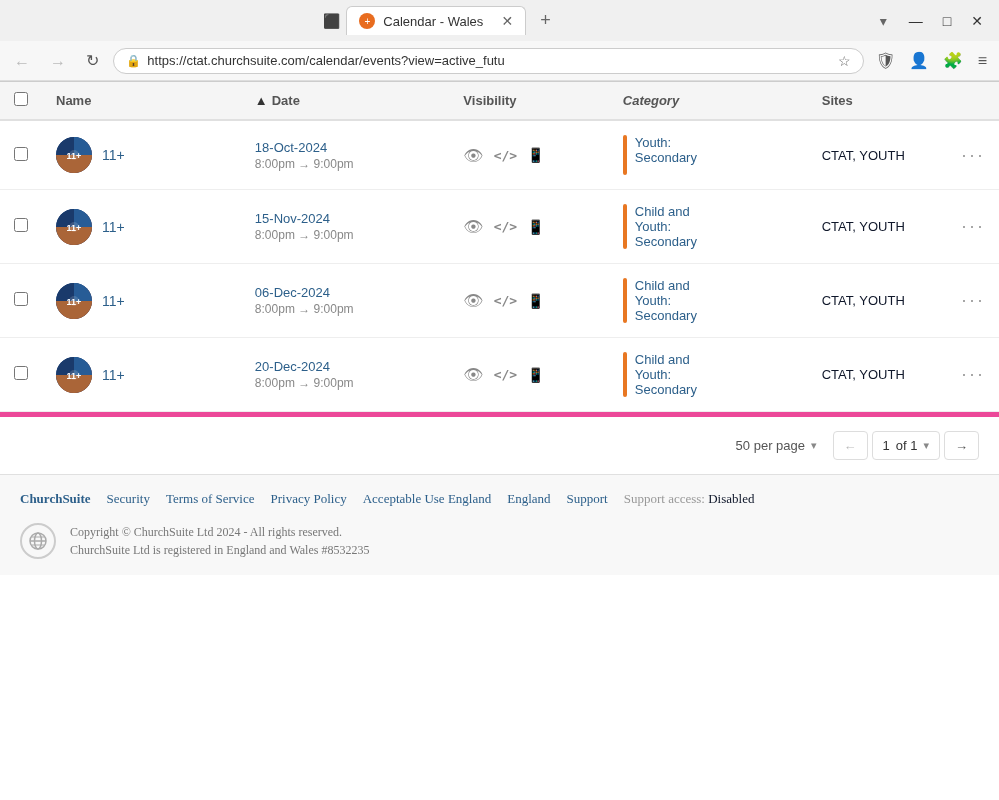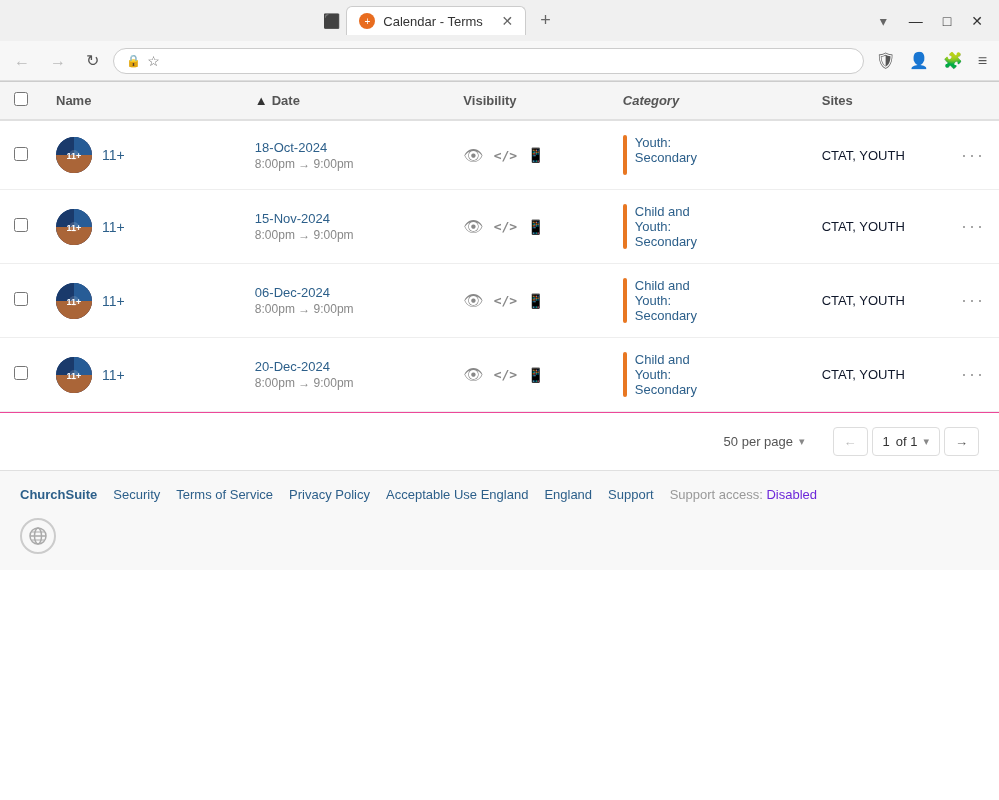--- a/index.html
+++ b/index.html
@@ -59,74 +59,77 @@
     .visibility-icons { display: flex; align-items: center; gap: 10px; color: #888; font-size: 16px; }
 
     .category-cell { display: flex; align-items: flex-start; gap: 8px; }
     .category-bar { width: 4px; background: #e87722; border-radius: 2px; align-self: stretch; min-height: 40px; flex-shrink: 0; }
     .category-text { font-size: 13px; color: #2c5f8a; }
 
     .sites-text { font-size: 13px; color: #0f172a; }
     .action-dots { color: #999; font-size: 18px; cursor: pointer; letter-spacing: 2px; }
 
     
-    .pagination-bar { display: flex; align-items: center; justify-content: flex-end; padding: 14px 20px; gap: 28px; border-top: 1px solid #ec4899; background: #fff; }
+    .pagination-bar { display: flex; align-items: center; justify-content: flex-end; padding: 14px 20px; gap: 16px; border-top: 5px solid #ec4899; background: #fff; }
     .per-page-select { display: flex; align-items: center; gap: 6px; font-size: 13px; color: #555; cursor: pointer; }
     .per-page-select .dropdown-arrow { font-size: 11px; color: #888; }
     .pagination-nav { display: flex; align-items: center; gap: 4px; }
     .page-nav-btn { background: #fff; border: 1px solid #ddd; border-radius: 4px; padding: 6px 10px; font-size: 13px; color: #555; cursor: pointer; }
     .page-nav-btn.disabled { color: #bbb; cursor: default; }
     .page-indicator { display: flex; align-items: center; gap: 6px; font-size: 13px; color: #333; border: 1px solid #ddd; border-radius: 4px; padding: 6px 10px; cursor: pointer; }
     .page-indicator .dropdown-arrow { font-size: 11px; color: #888; }
 
     
-    .page-footer { background: #f8f8f8; border-top: 1px solid #e0e0e0; padding: 16px 20px; }
+    .page-footer { background: #f8f8f8; border-top: 1px solid #e0e0e0; padding: 16px 20px; font-family: Liberation Serif, serif; }
     .footer-links { display: flex; align-items: center; flex-wrap: wrap; gap: 16px; margin-bottom: 16px; }
     .footer-link { font-size: 13px; color: #2c5f8a; text-decoration: none; cursor: pointer; }
     .footer-link.brand { font-weight: 600; }
     .footer-link.disabled-link { color: #999; }
-    .footer-link.disabled-link span.status { color: #6d28d9; }
+    .footer-link.disabled-link span.status { color: #0f172a; }
     .footer-bottom { display: flex; align-items: center; gap: 14px; }
     .footer-globe { width: 36px; height: 36px; border: 2px solid #ccc; border-radius: 50%; display: flex; align-items: center; justify-content: center; flex-shrink: 0; }
     .footer-copyright { font-size: 12px; color: #777; line-height: 1.5; }
 
     
     .page-content::-webkit-scrollbar { width: 8px; }
     .page-content::-webkit-scrollbar-track { background: #f1f1f1; }
     .page-content::-webkit-scrollbar-thumb { background: #ccc; border-radius: 4px; }
 
     input[type="checkbox"] { width: 14px; height: 14px; cursor: pointer; }
   </style>
 </head>
 <body>
 
 <div class="browser-chrome">
 
   <div class="browser-titlebar">
     <button class="browser-tab-overflow">⬛</button>
     <div class="browser-tab">
       <div class="browser-tab-icon">+</div>
-      <span>Calendar - Terms</span>
+      <span>Calendar - Wales</span>
       <span class="browser-tab-close">✕</span>
     </div>
     <button class="browser-new-tab">+</button>
     <button class="browser-tab-overflow" style="margin-left:auto;">▾</button>
     <div class="browser-win-controls">
       <button class="browser-win-btn">—</button>
       <button class="browser-win-btn">□</button>
       <button class="browser-win-btn">✕</button>
     </div>
   </div>
 
   <div class="browser-toolbar">
     <button class="browser-nav-btn disabled">←</button>
     <button class="browser-nav-btn disabled">→</button>
     <button class="browser-nav-btn">↻</button>
     <div class="browser-address-bar">
       <span class="lock-icon">🔒</span>
+      <span class="browser-address-text">
+        <span>https://ctat.</span><span class="domain">churchsuite.com</span><span>/calendar/events?view=active_futu</span>
+      </span>
       <button class="browser-star-btn">☆</button>
     </div>
     <div class="browser-toolbar-right">
       <button class="browser-toolbar-icon">🛡</button>
       <button class="browser-toolbar-icon">👤</button>
       <button class="browser-toolbar-icon">🧩</button>
       <button class="browser-toolbar-icon">≡</button>
     </div>
   </div>
 </div>
@@ -378,16 +381,18 @@
       <div class="footer-globe">
         <svg width="20" height="20" viewBox="0 0 20 20" fill="none" xmlns="http://www.w3.org/2000/svg">
           <circle cx="10" cy="10" r="8" stroke="#aaa" stroke-width="1.5" fill="none"></circle>
           <ellipse cx="10" cy="10" rx="3.5" ry="8" stroke="#aaa" stroke-width="1.5" fill="none"></ellipse>
           <line x1="2" y1="10" x2="18" y2="10" stroke="#aaa" stroke-width="1.5"></line>
           <line x1="3.5" y1="6" x2="16.5" y2="6" stroke="#aaa" stroke-width="1"></line>
           <line x1="3.5" y1="14" x2="16.5" y2="14" stroke="#aaa" stroke-width="1"></line>
         </svg>
       </div>
       <div class="footer-copyright">
+        <div>Copyright © ChurchSuite Ltd 2024 - All rights reserved.</div>
+        <div>ChurchSuite Ltd is registered in England and Wales #8532235</div>
       </div>
     </div>
   </div>
 </div>
 
 </body></html>

